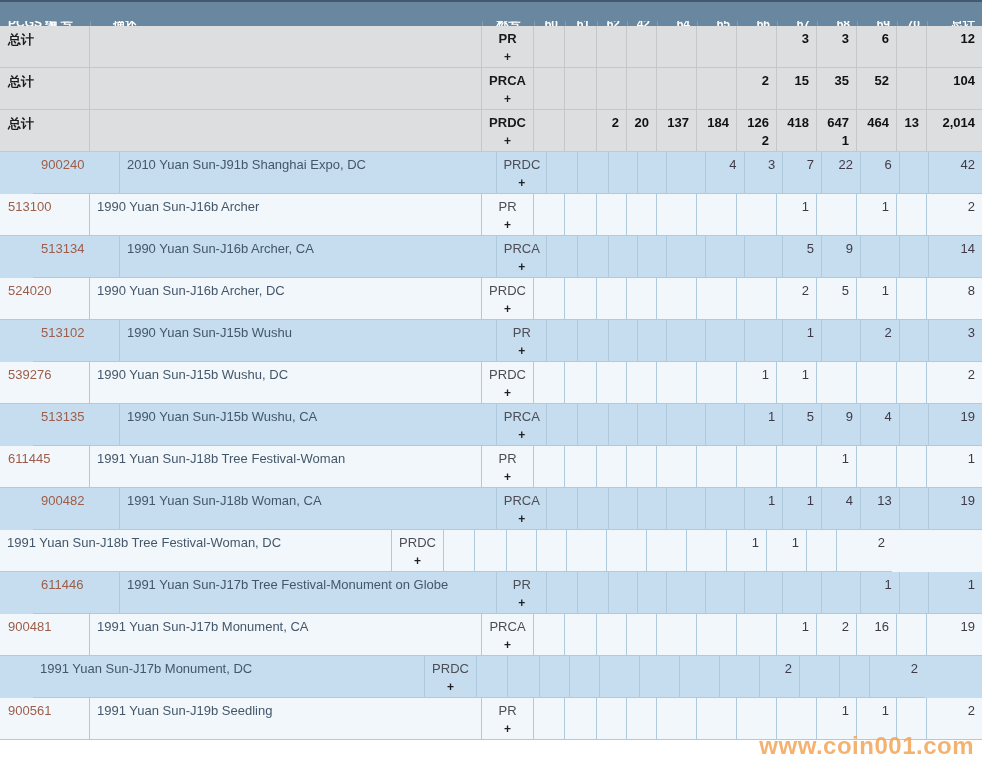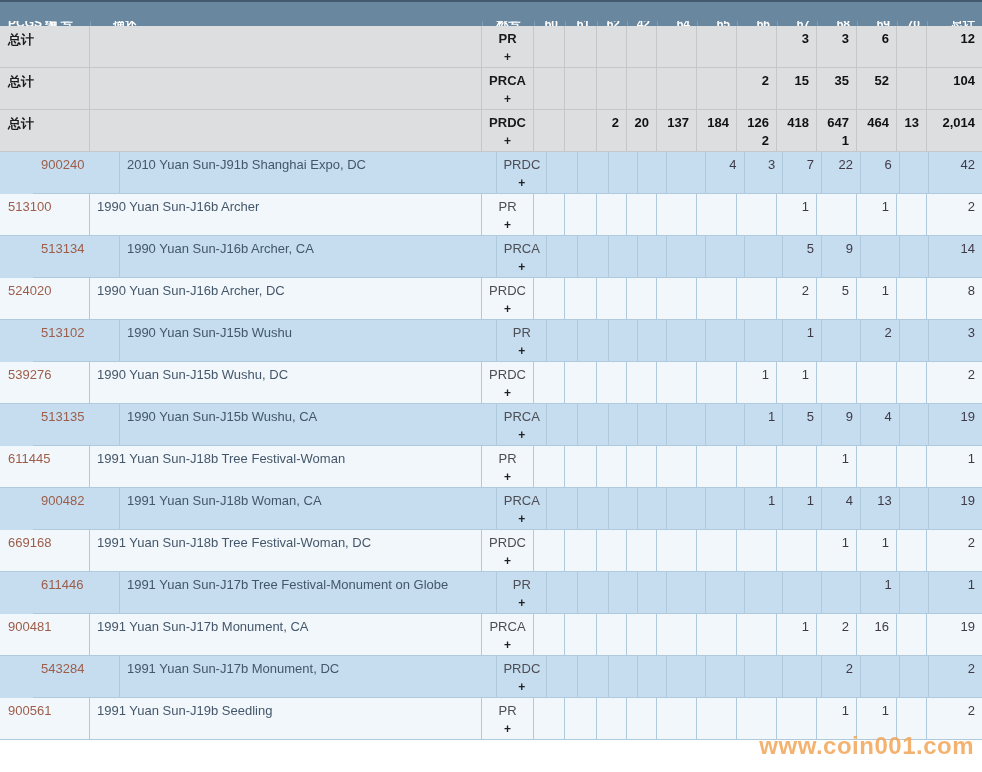--- a/index.html
+++ b/index.html
@@ -776,21 +776,20 @@
         <div class="cell numcell c13">
           <div class="l1"></div>
           <div class="l2"></div>
         </div>
         <div class="cell numcell c14">
           <div class="l1">19</div>
           <div class="l2"></div>
         </div>
       </div>
       <div class="row white">
-        <div class="cell c0 idcell"><span class="pcgs-link">669168</span></div>
         <div class="cell c1 desccell">1991 Yuan Sun-J18b Tree Festival-Woman, DC</div>
         <div class="cell c2 desigcell">
           <div class="l1">PRDC</div>
           <div class="l2 plus">+</div>
         </div>
         <div class="cell numcell c3">
           <div class="l1"></div>
           <div class="l2"></div>
         </div>
         <div class="cell numcell c4">
@@ -944,21 +943,20 @@
         <div class="cell numcell c13">
           <div class="l1"></div>
           <div class="l2"></div>
         </div>
         <div class="cell numcell c14">
           <div class="l1">19</div>
           <div class="l2"></div>
         </div>
       </div>
       <div class="row blue">
-        <div class="cell c0 idcell"><span class="pcgs-link">543284</span></div>
         <div class="cell c1 desccell">1991 Yuan Sun-J17b Monument, DC</div>
         <div class="cell c2 desigcell">
           <div class="l1">PRDC</div>
           <div class="l2 plus">+</div>
         </div>
         <div class="cell numcell c3">
           <div class="l1"></div>
           <div class="l2"></div>
         </div>
         <div class="cell numcell c4">

